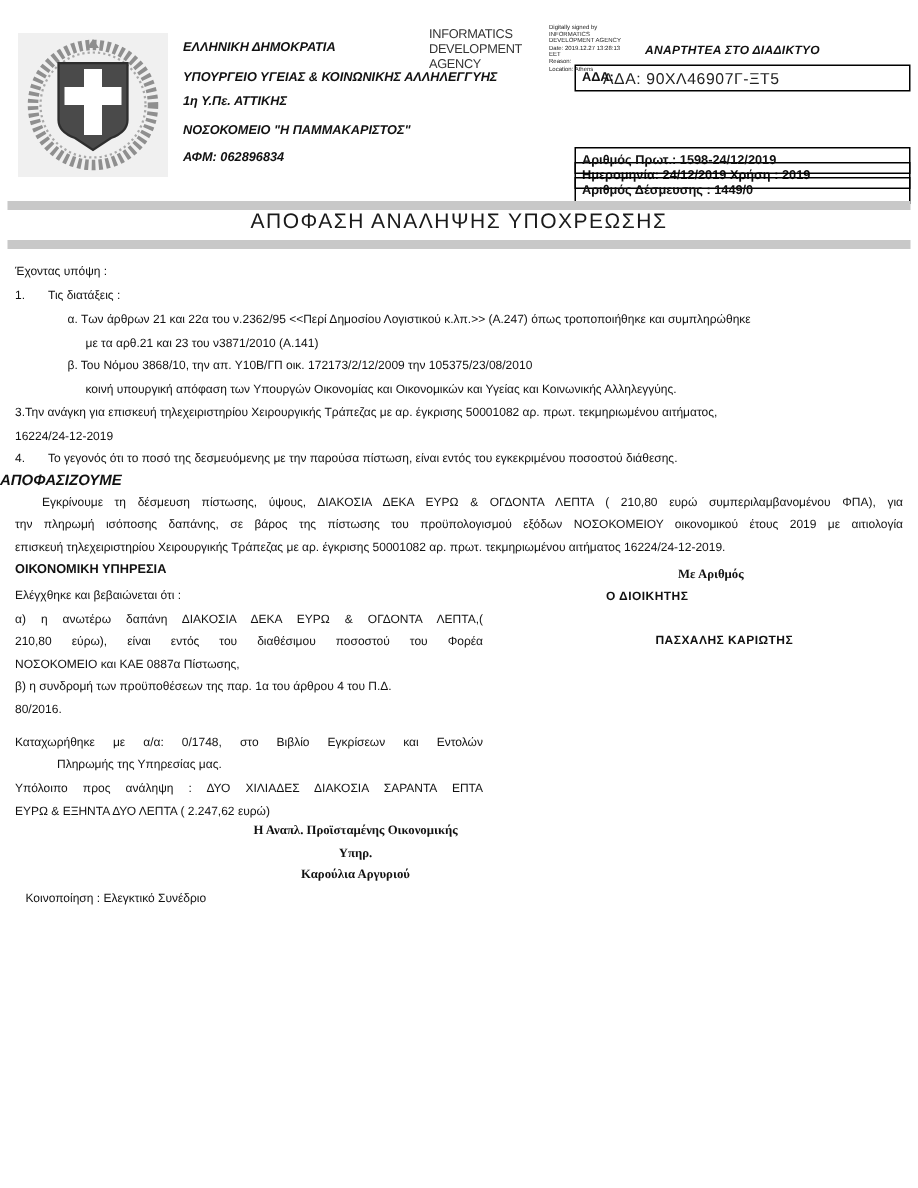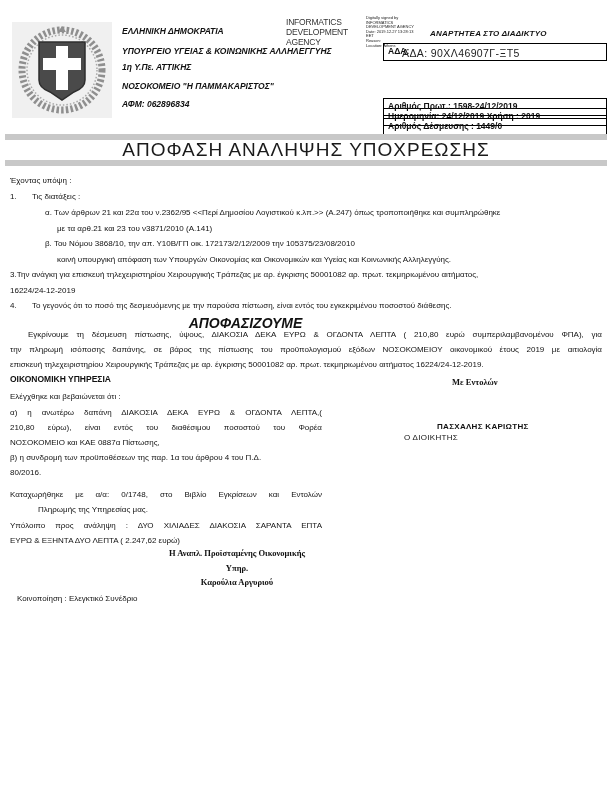--- a/index.html
+++ b/index.html
@@ -28,34 +28,34 @@
   .anartitea{left:430px;top:29px;font-size:8px;letter-spacing:0.2px;}
   .hbox{left:383px;width:218px;height:14px;border:1.2px solid #000;padding:1.5px 0 0 4px;font-size:8.5px;font-weight:bold;}
   .ada-box{top:43px;}
   .ibox0{top:62px;margin-top:46px;}
   .ibox1{top:98px;}
   .ibox2{top:118px;}
 
   
   .bar{left:5px;width:602px;height:6px;background:#c8c8c8;}
   .bar1{top:134px;} .bar2{top:160px;}
-  .doc-title{left:0;top:139px;width:612px;text-align:center;font-size:19px;letter-spacing:1px;color:#1a1a1a;}
+  .doc-title{left:0;top:139px;width:612px;text-align:center;font-size:14px;letter-spacing:1px;color:#1a1a1a;}
 
   
   .ln{font-size:8px;}
   .having{left:10px;top:176px;}
   .n1{left:10px;top:192px;} .t1{left:32px;top:192px;}
   .a1{left:45px;top:208px;}
   .a2{left:57px;top:224px;}
   .b1{left:45px;top:239px;}
   .b2{left:57px;top:255px;}
   .i3a{left:10px;top:270px;}
   .i3b{left:10px;top:286px;}
   .n4{left:10px;top:301px;} .t4{left:32px;top:301px;}
-  .decide-h{left:0;top:315px;width:491px;text-align:center;font-size:14px;}
+  .decide-h{left:0;top:315px;width:491px;text-align:left;font-size:10px;}
   .dl{left:10px;width:592px;font-size:8px;white-space:normal;}
   .jl{text-align:justify;text-align-last:justify;}
   .dl1{top:330px;text-indent:18px;}
   .dl2{top:345px;}
   .dl3{top:360px;}
 
   
   .lc{left:10px;width:312px;font-size:8px;white-space:normal;}
   .lc-title{top:374px;font-weight:bold;font-size:8.5px;}
   .lc-checked{top:392px;}
@@ -63,21 +63,21 @@
   .lcB0{top:453px;} .lcB1{top:468px;}
   .lcR0{top:490px;} .lcR1{top:505px;margin-left:28px;}
   .lcU0{top:521px;} .lcU1{top:536px;}
 
   
   .cs{left:130px;width:214px;text-align:center;font-size:8.5px;font-weight:bold;font-family:"Liberation Serif",serif;white-space:normal;}
   .cs1{top:548px;} .cs2{top:563px;text-align:center;} .cs3{top:577px;}
 
   
   .rs-order{left:452px;top:377px;font-size:8.5px;font-weight:bold;font-family:"Liberation Serif",serif;}
-  .rs-role{left:404px;top:393px;font-size:8px;font-weight:normal;letter-spacing:0.3px;margin-top:40px;}
+  .rs-role{left:404px;top:393px;font-size:8px;font-weight:bold;letter-spacing:0.3px;}
   .rs-name{left:437px;top:422px;font-size:8px;font-weight:bold;letter-spacing:0.3px;}
 
   .footer-cc{left:17px;top:594px;font-size:8px;}
 </style>
 </head>
 <body>
 
 <div class="abs emblem">
   <svg width="100" height="96" viewBox="0 0 100 96" xmlns="http://www.w3.org/2000/svg">
     <rect x="0" y="0" width="100" height="96" fill="#f0f0f0"></rect>
@@ -144,17 +144,17 @@
 <div class="abs lc lcB1">80/2016.</div>
 <div class="abs lc lcR0 jl">Καταχωρήθηκε με α/α: 0/1748, στο Βιβλίο Εγκρίσεων και Εντολών</div>
 <div class="abs lc lcR1">Πληρωμής της Υπηρεσίας μας.</div>
 <div class="abs lc lcU0 jl">Υπόλοιπο προς ανάληψη : ΔΥΟ ΧΙΛΙΑΔΕΣ ΔΙΑΚΟΣΙΑ ΣΑΡΑΝΤΑ ΕΠΤΑ</div>
 <div class="abs lc lcU1">ΕΥΡΩ &amp; ΕΞΗΝΤΑ ΔΥΟ ΛΕΠΤΑ ( 2.247,62 ευρώ)</div>
 
 <div class="abs cs cs1">Η Αναπλ. Προϊσταμένης Οικονομικής</div>
 <div class="abs cs cs2">Υπηρ.</div>
 <div class="abs cs cs3">Καρούλια Αργυριού</div>
 
-<div class="abs rs-order">Με Εντολών</div>
+<div class="abs rs-order">Με Αριθμός</div>
 <div class="abs rs-role">Ο ΔΙΟΙΚΗΤΗΣ</div>
 <div class="abs rs-name">ΠΑΣΧΑΛΗΣ  ΚΑΡΙΩΤΗΣ</div>
 
 <div class="abs footer-cc">Κοινοποίηση : Ελεγκτικό Συνέδριο</div>
 
 </body></html>

